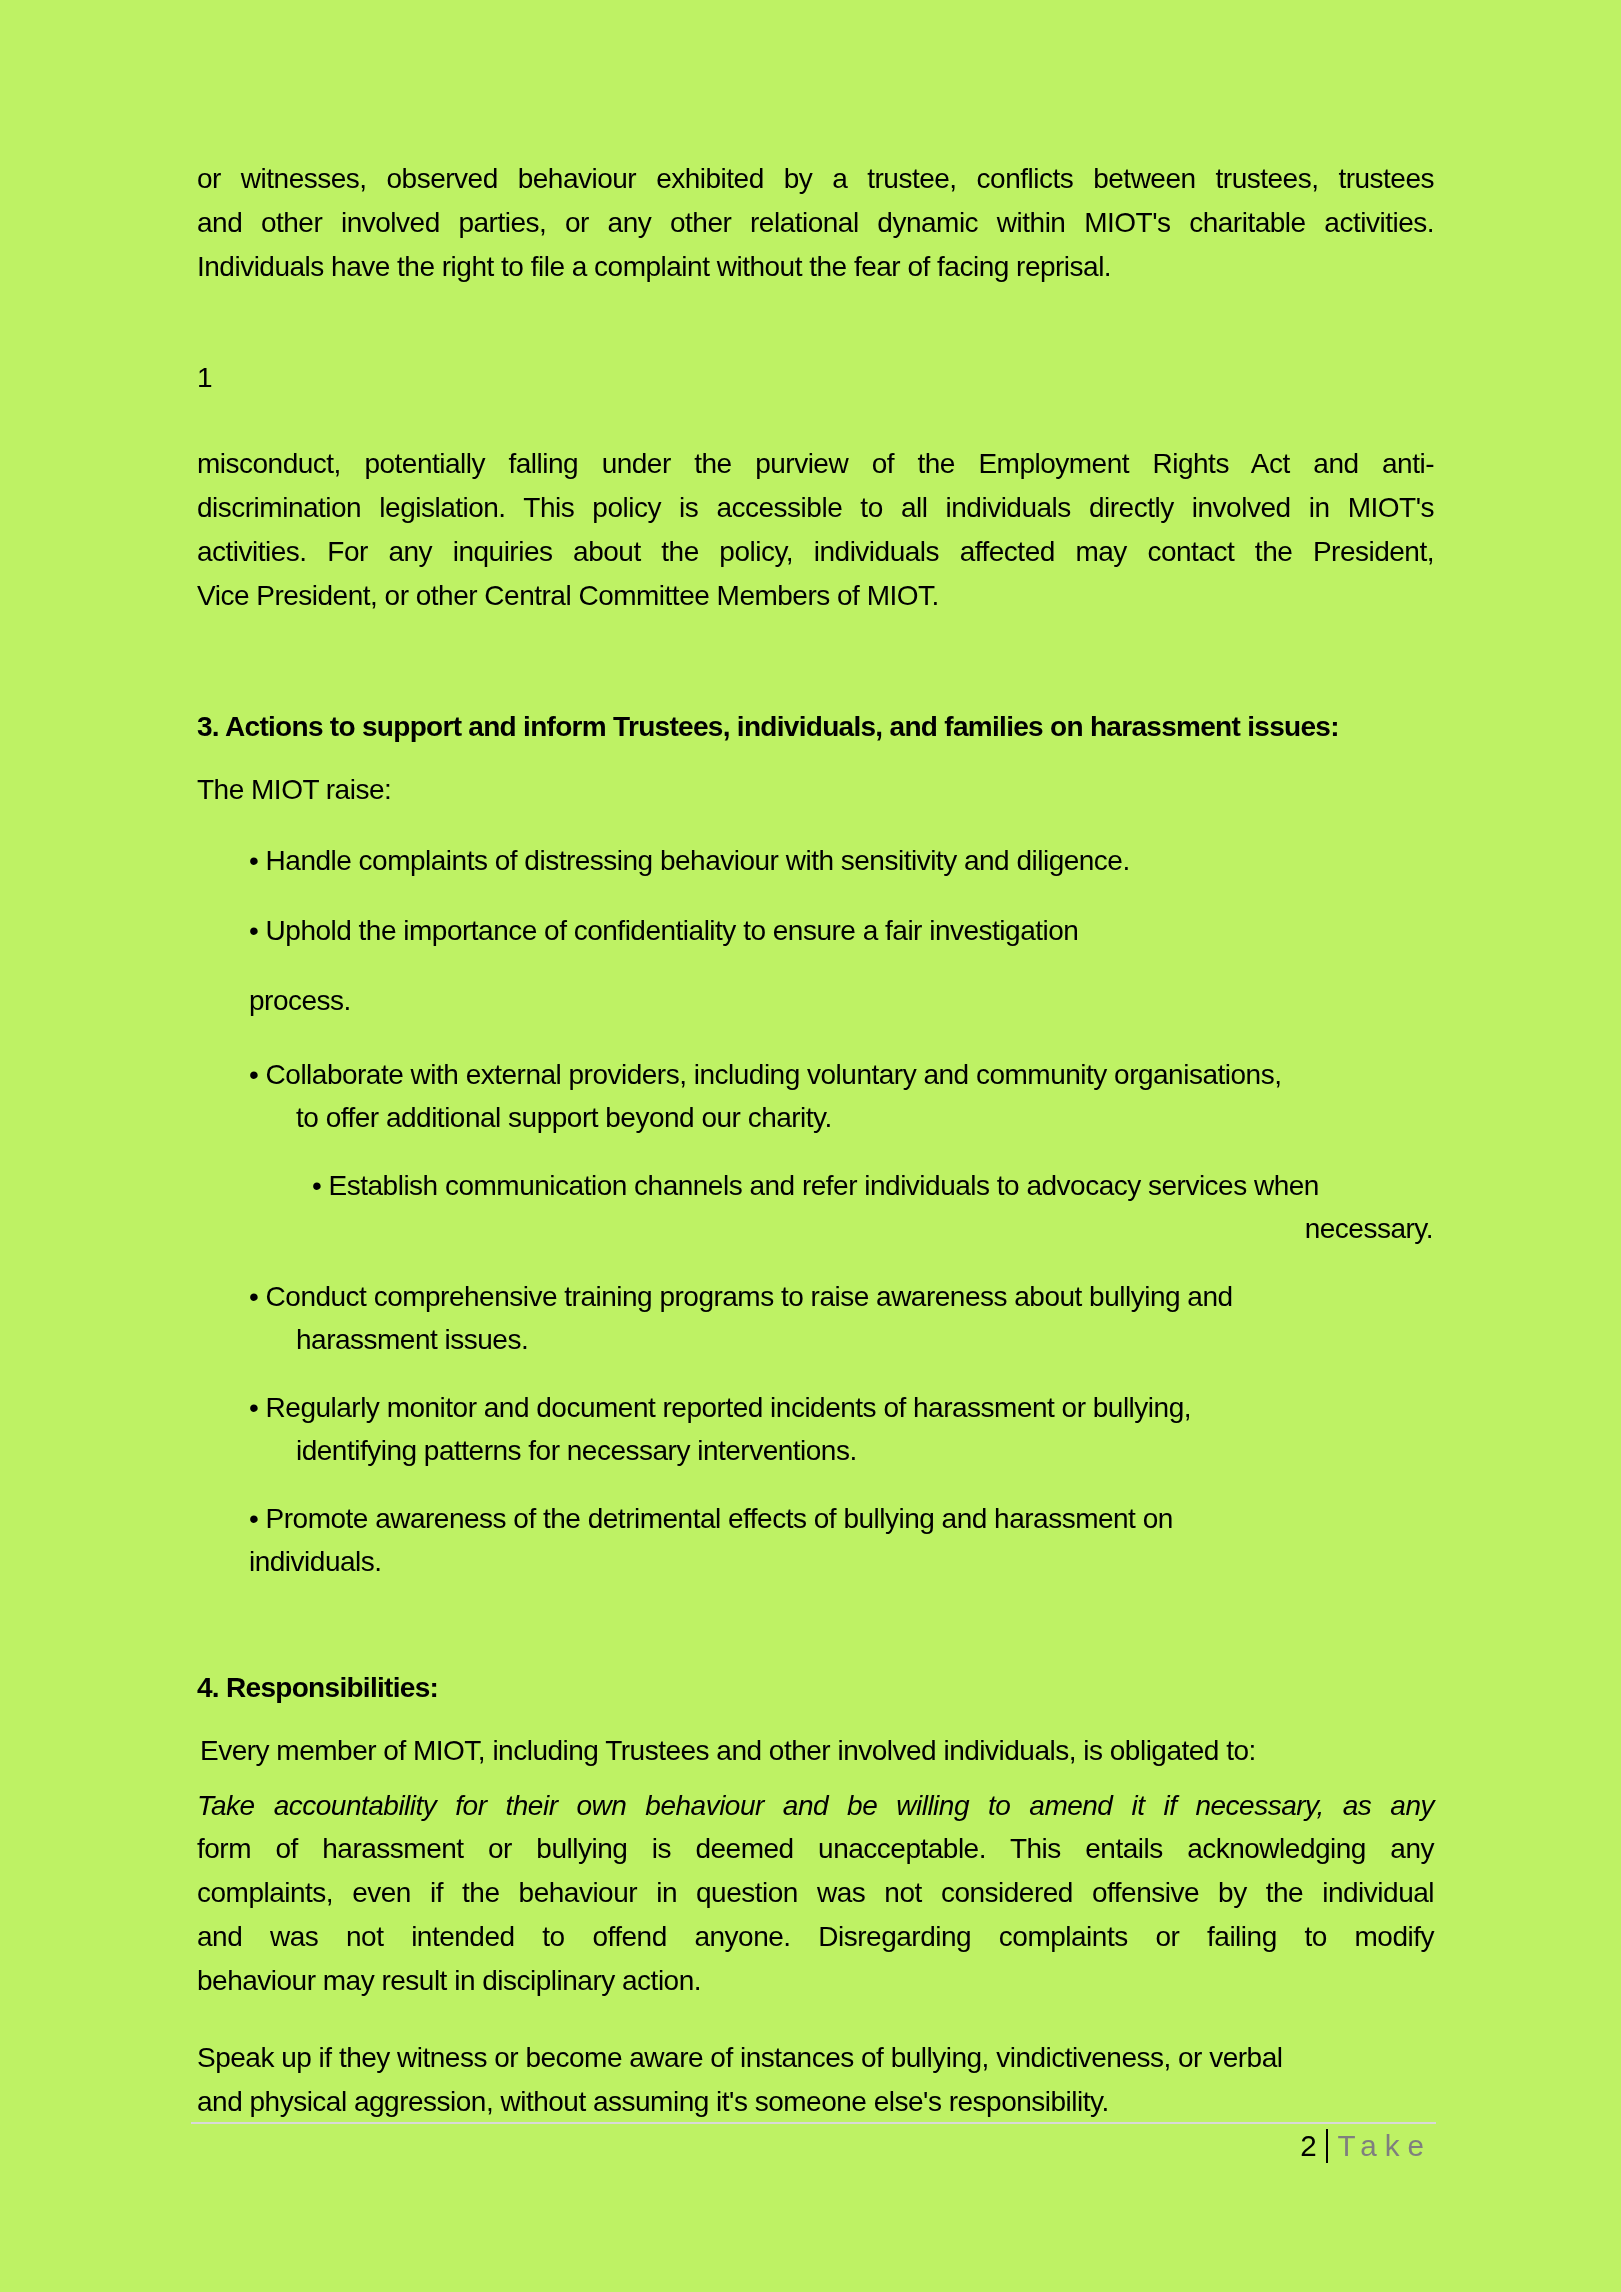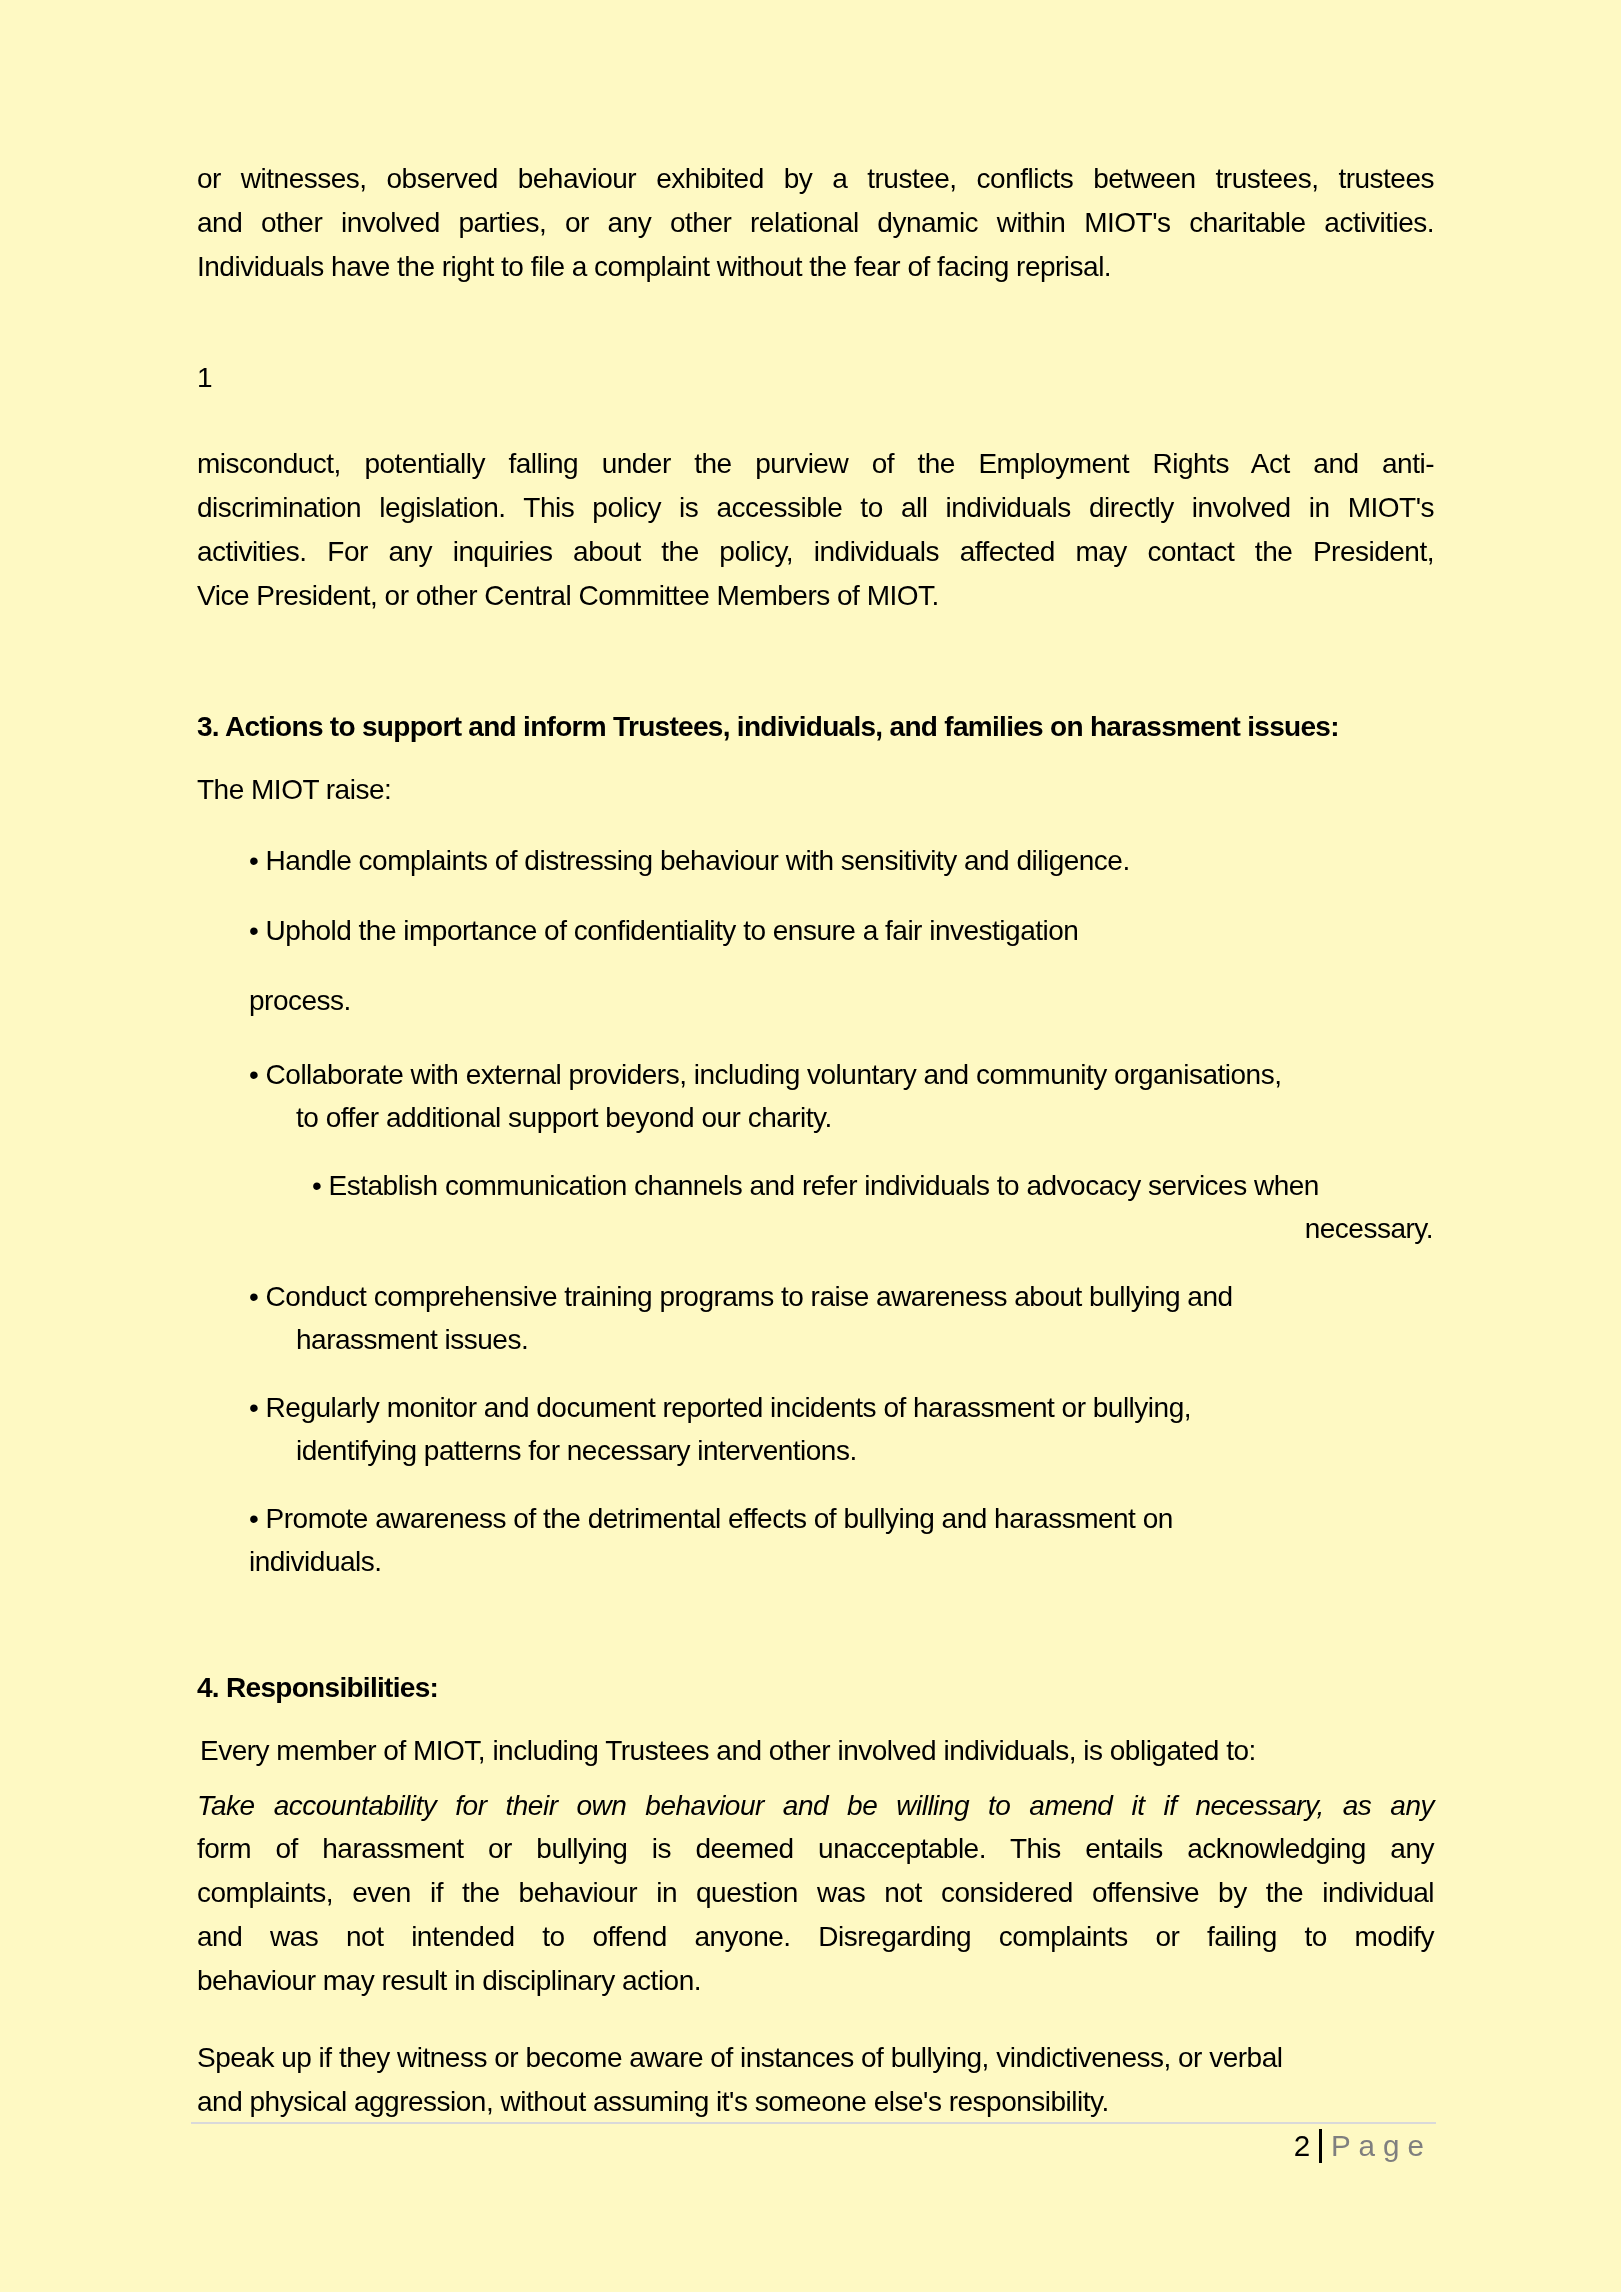--- a/index.html
+++ b/index.html
@@ -14,21 +14,21 @@
       overflow: hidden;
       font-family: "Liberation Sans", "DejaVu Sans", sans-serif;
       color: #000000;
     }
     .page {
       position: absolute;
       left: 0;
       top: 0;
       width: 1622px;
       height: 2293px;
-      background: #fef9c3;
+      background: #bef264;
     }
     .line {
       position: absolute;
       font-size: 28px;
       line-height: 36px;
       white-space: nowrap;
       letter-spacing: -0.5px;
     }
     .just {
       left: 197px;
@@ -125,17 +125,17 @@
   <div class="line just" style="top:1831px;">form of  harassment or bullying is deemed unacceptable. This entails acknowledging any</div>
   <div class="line just" style="top:1875px;">complaints, even if  the behaviour in question was not considered offensive by the individual</div>
   <div class="line just" style="top:1919px;">and was not intended to  offend anyone. Disregarding complaints or failing to modify</div>
   <div class="line plain" style="top:1963px;">behaviour may result in disciplinary action.</div>
 
   <div class="line plain" style="top:2040px;text-align:right;">Speak up if they witness or become aware of instances of bullying, vindictiveness, or verbal</div>
   <div class="line plain" style="top:2084px;">and  physical aggression, without assuming it's someone else's responsibility.</div>
 
   <div class="footer-rule"></div>
   <div class="footer-page">
-    <span class="num">2</span><span class="sep"></span><span class="word">Page</span>
+    <span class="num">2</span><span class="sep"></span><span class="word">Take</span>
   </div>
 
 </div>
 
 
 </body></html>

